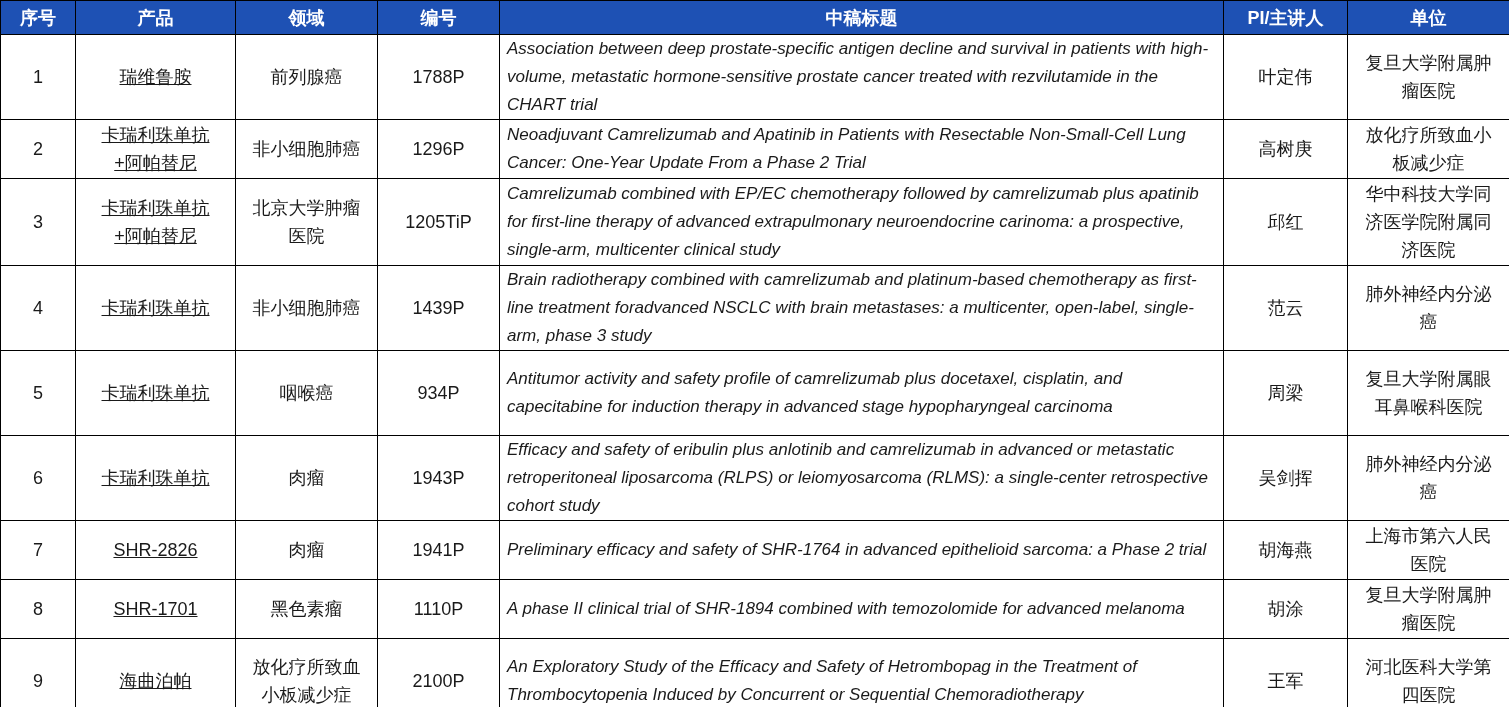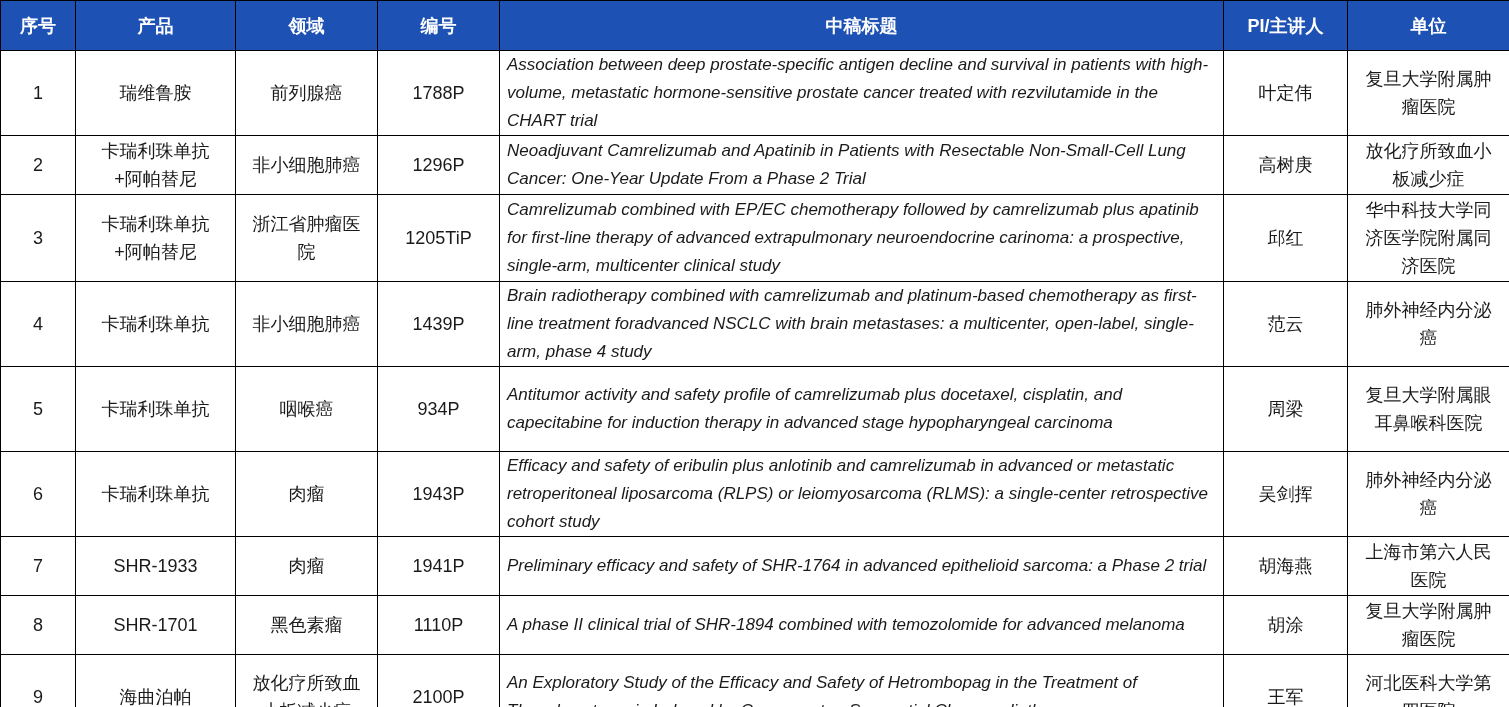--- a/index.html
+++ b/index.html
@@ -17,39 +17,39 @@
   th, td {
     border: 1px solid var(--border, #000);
     overflow: hidden;
     vertical-align: middle;
   }
   th {
     background: var(--header-bg, #1E51B4);
     color: var(--header-text, #fff);
     font-weight: bold;
     font-size: 18px;
-    height: 50px;
+    height: 34px;
     text-align: center;
     padding: 0 2px;
   }
   td {
     color: var(--cell-text, #1A1A1A);
     font-size: 18px;
     line-height: 28px;
     text-align: center;
     padding: 1px 4px;
   }
   col.col-no      { width: 75px; }
   col.col-product { width: 160px; }
   col.col-field   { width: 142px; }
   col.col-code    { width: 122px; }
   col.col-title   { width: 724px; }
   col.col-pi      { width: 124px; }
   col.col-org     { width: 162px; }
-  td.col-product  { white-space: pre-line; padding: 1px 6px; }
+  td.col-product  { white-space: pre-line; padding: 1px 6px; text-decoration: underline; }
   td.col-field    { padding: 10px 10px; }
   td.col-title    { text-align: left; font-size: 17px; padding: 0 7px; font-style: italic; }
   td.col-org      { padding: 1px 12px; }
 </style>
 </head>
 <body>
 
 <table>
   <colgroup>
     <col class="col-no">
@@ -88,32 +88,32 @@
         <td class="col-field">非小细胞肺癌</td>
         <td class="col-code">1296P</td>
         <td class="col-title">Neoadjuvant Camrelizumab and Apatinib in Patients with Resectable Non-Small-Cell Lung Cancer: One-Year Update From a Phase 2 Trial</td>
         <td class="col-pi">高树庚</td>
         <td class="col-org">放化疗所致血小板减少症</td>
       </tr>
       <tr style="height: 86px;">
         <td class="col-no">3</td>
         <td class="col-product">卡瑞利珠单抗
 +阿帕替尼</td>
-        <td class="col-field">浙江省肿瘤医院</td>
+        <td class="col-field">北京大学肿瘤医院</td>
         <td class="col-code">1205TiP</td>
         <td class="col-title">Camrelizumab combined with EP/EC chemotherapy followed by camrelizumab plus apatinib for first-line therapy of advanced extrapulmonary neuroendocrine carinoma: a prospective, single-arm, multicenter clinical study</td>
         <td class="col-pi">邱红</td>
         <td class="col-org">华中科技大学同济医学院附属同济医院</td>
       </tr>
       <tr style="height: 84px;">
         <td class="col-no">4</td>
         <td class="col-product">卡瑞利珠单抗</td>
         <td class="col-field">非小细胞肺癌</td>
         <td class="col-code">1439P</td>
-        <td class="col-title">Brain radiotherapy combined with camrelizumab and platinum-based chemotherapy as first-line treatment foradvanced NSCLC with brain metastases: a multicenter, open-label, single-arm, phase 4 study</td>
+        <td class="col-title">Brain radiotherapy combined with camrelizumab and platinum-based chemotherapy as first-line treatment foradvanced NSCLC with brain metastases: a multicenter, open-label, single-arm, phase 3 study</td>
         <td class="col-pi">范云</td>
         <td class="col-org">肺外神经内分泌癌</td>
       </tr>
       <tr style="height: 85px;">
         <td class="col-no">5</td>
         <td class="col-product">卡瑞利珠单抗</td>
         <td class="col-field">咽喉癌</td>
         <td class="col-code">934P</td>
         <td class="col-title">Antitumor activity and safety profile of camrelizumab plus docetaxel, cisplatin, and capecitabine for induction therapy in advanced stage hypopharyngeal carcinoma</td>
         <td class="col-pi">周梁</td>
@@ -123,21 +123,21 @@
         <td class="col-no">6</td>
         <td class="col-product">卡瑞利珠单抗</td>
         <td class="col-field">肉瘤</td>
         <td class="col-code">1943P</td>
         <td class="col-title">Efficacy and safety of eribulin plus anlotinib and camrelizumab in advanced or metastatic retroperitoneal liposarcoma (RLPS) or leiomyosarcoma (RLMS): a single-center retrospective cohort study</td>
         <td class="col-pi">吴剑挥</td>
         <td class="col-org">肺外神经内分泌癌</td>
       </tr>
       <tr style="height: 55px;">
         <td class="col-no">7</td>
-        <td class="col-product">SHR-1933</td>
+        <td class="col-product">SHR-2826</td>
         <td class="col-field">肉瘤</td>
         <td class="col-code">1941P</td>
         <td class="col-title">Preliminary efficacy and safety of SHR-1764 in advanced epithelioid sarcoma: a Phase 2 trial</td>
         <td class="col-pi">胡海燕</td>
         <td class="col-org">上海市第六人民医院</td>
       </tr>
       <tr style="height: 56px;">
         <td class="col-no">8</td>
         <td class="col-product">SHR-1701</td>
         <td class="col-field">黑色素瘤</td>

